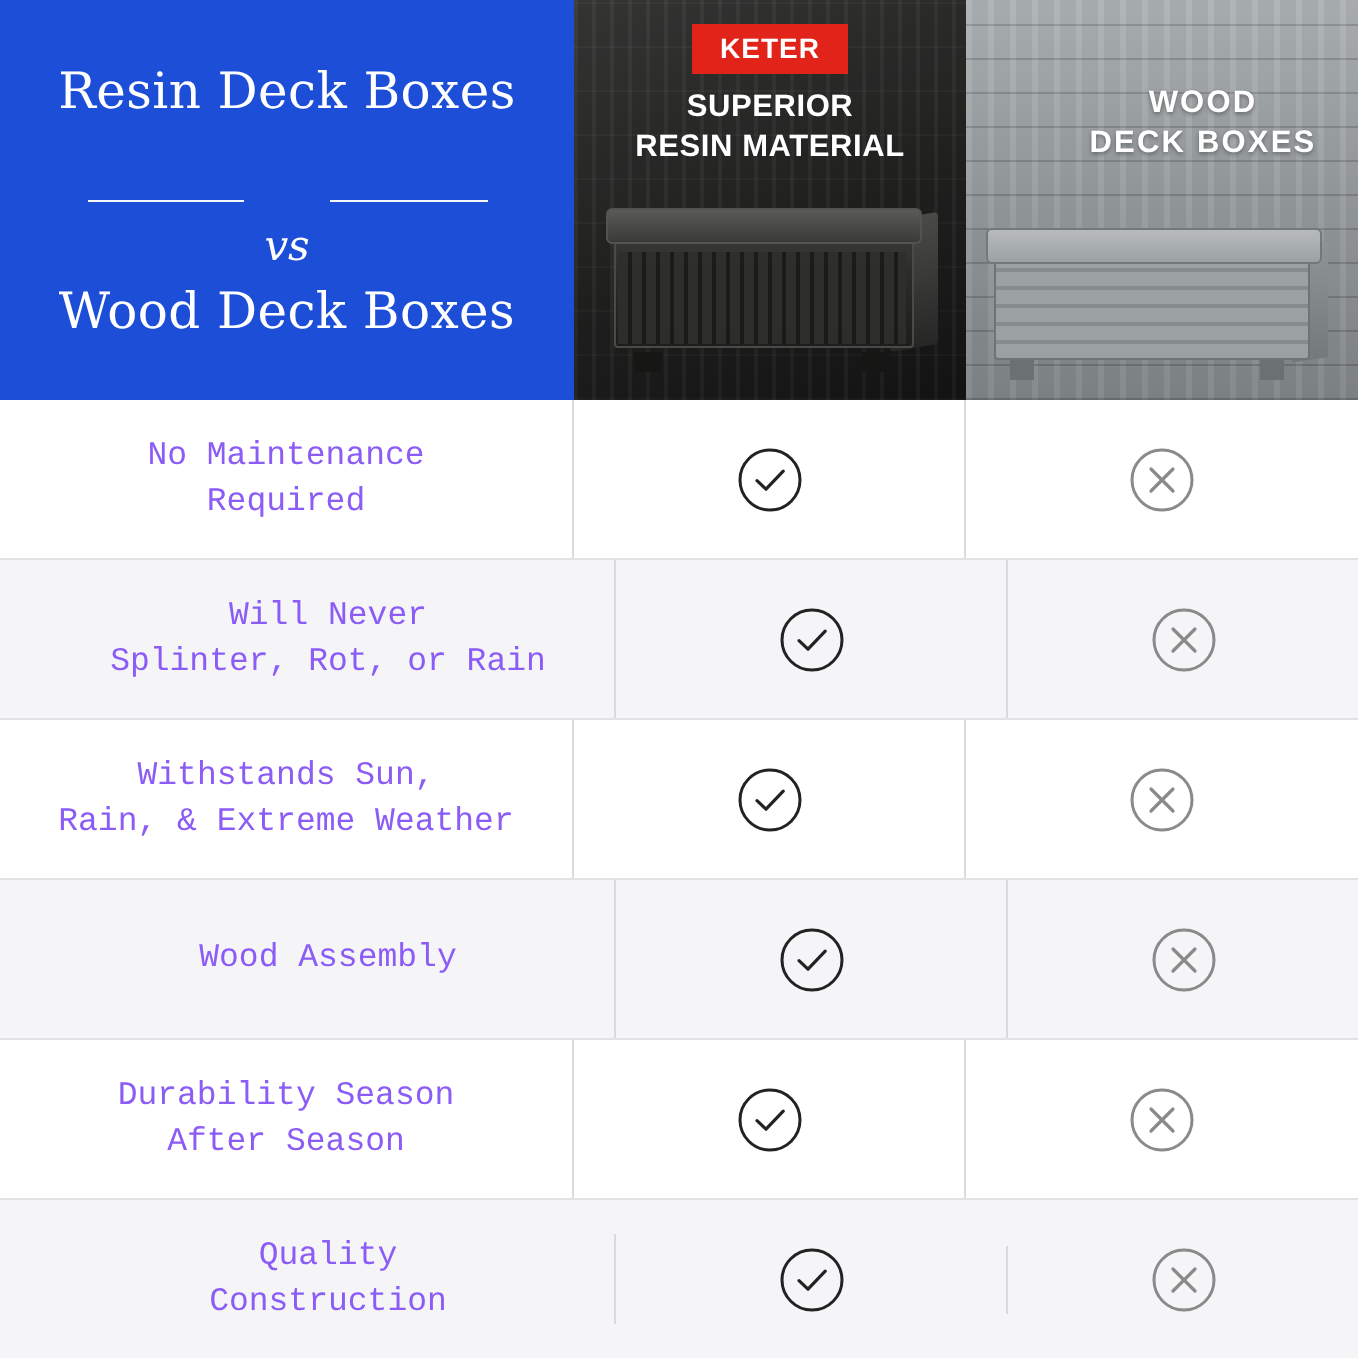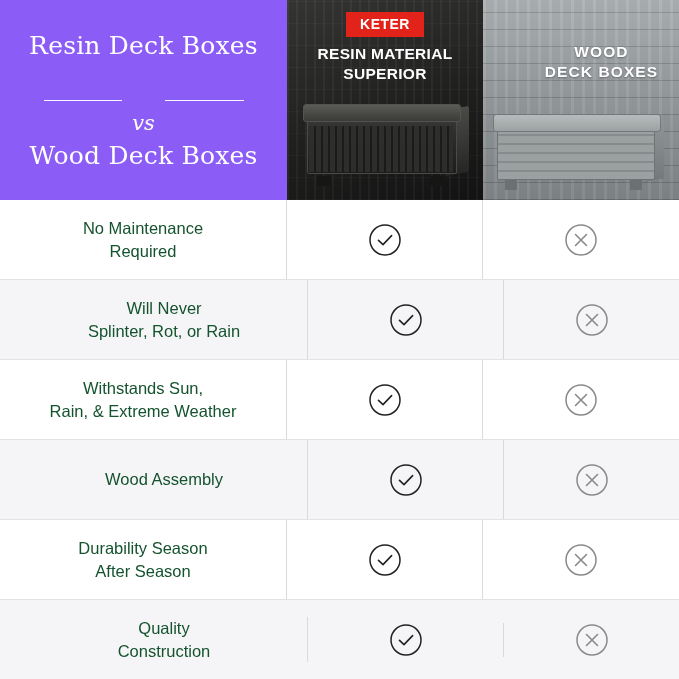--- a/index.html
+++ b/index.html
@@ -20,21 +20,21 @@
 
   
   .header {
     height: 200px;
     display: flex;
     width: 100%;
     flex: 0 0 200px;
   }
   .head-left {
     width: 287px;
-    background: #8b5cf6;
+    background: #1d4ed8;
     display: flex;
     flex-direction: column;
     align-items: center;
     justify-content: center;
     color: #ffffff;
     position: relative;
   }
   .head-title-1, .head-title-2 {
     font-family: "DejaVu Serif", serif;
     font-size: 25px;
@@ -253,24 +253,25 @@
   .row.alt { background: #f5f5f8; padding-left: 21px; }
   .row.plain { background: #ffffff; }
 
   .cell-feature {
     width: 287px;
     display: flex;
     align-items: center;
     justify-content: center;
     padding: 0 18px;
     text-align: center;
-    color: #14532d;
+    color: #8b5cf6;
     font-size: 16.5px;
     line-height: 1.35;
     border-right: 1px solid #d9d9de;
+    font-family: Liberation Mono, monospace;
   }
   .cell-mark {
     width: 196px;
     display: flex;
     align-items: center;
     justify-content: center;
     border-right: 1px solid #d9d9de;
   }
   .cell-mark.last {
     flex: 1 1 auto;
@@ -297,22 +298,22 @@
         <span class="vs-word">vs</span>
         <span class="vs-line"></span>
       </div>
       <div class="head-title-2">Wood Deck Boxes</div>
     </div>
 
     <div class="head-mid">
       <div class="bg"></div>
       <div class="keter-badge">KETER</div>
       <div class="mid-title">
+        <div>SUPERIOR</div>
         <div>RESIN MATERIAL</div>
-        <div>SUPERIOR</div>
       </div>
       <div class="resin-box">
         <div class="rb-side"></div>
         <div class="rb-body"></div>
         <div class="rb-slats"></div>
         <div class="rb-lid"></div>
         <div class="rb-foot-l"></div>
         <div class="rb-foot-r"></div>
       </div>
     </div>

